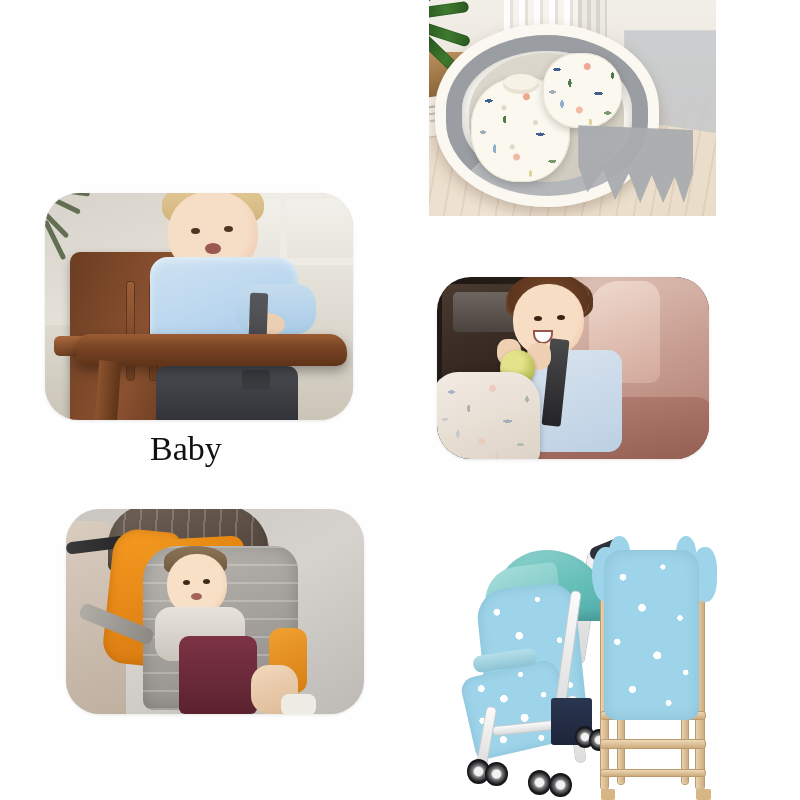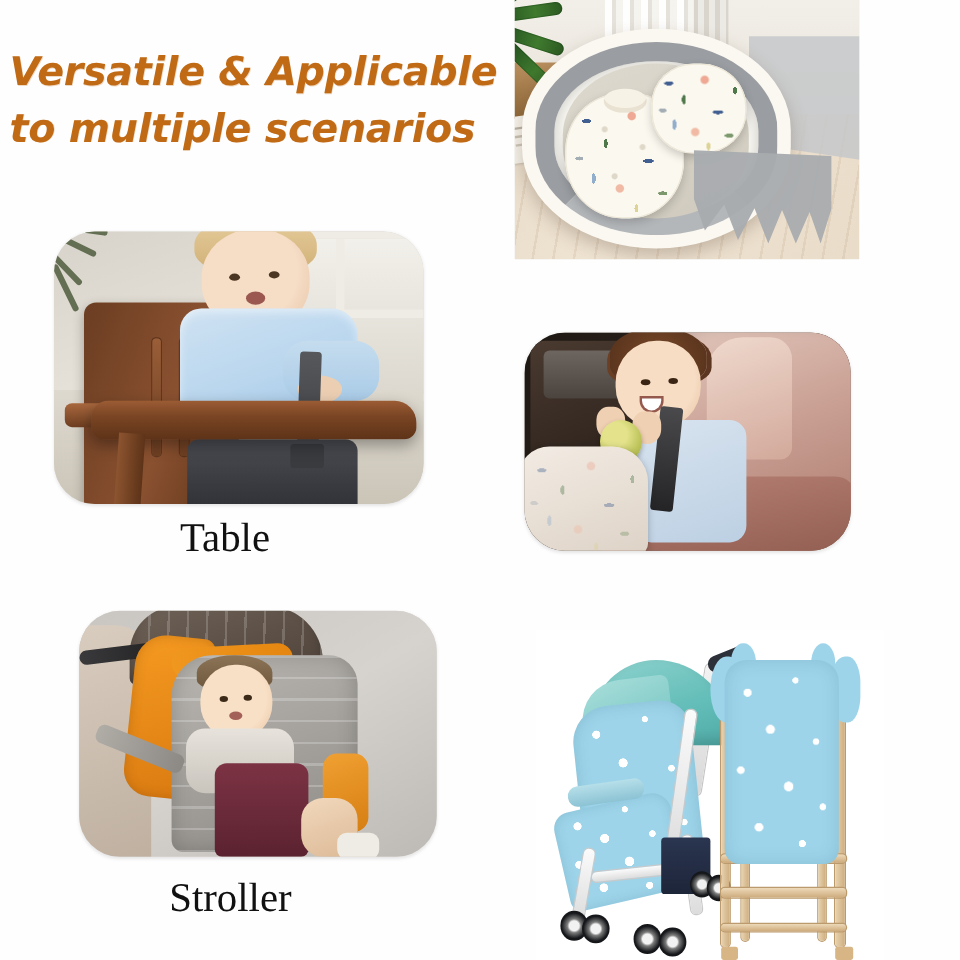--- a/index.html
+++ b/index.html
@@ -605,22 +605,20 @@
   #caption-babybed   { left: 489px; top: 225px; }
   #caption-table     { left: 150px; top: 429px; }
   #caption-safety    { left: 483px; top: 469px; }
   #caption-stroller  { left: 141px; top: 729px; }
 </style>
 </head>
 <body>
 
 <div id="poster">
 
-  <div id="headline">Versatile &amp; Applicable
-to multiple scenarios</div>
 
   <div id="photo-babybed" class="photo">
     <div class="scene">
       <div class="bb-floor"></div>
       <div class="bb-wall"></div>
       <div class="bb-curtain"></div>
       <div class="bb-curtain2"></div>
       <div class="bb-pot"></div>
       <div class="bb-plant">
         <div class="bb-frond" style="left:8%;top:6%;transform:rotate(-34deg);"></div>
@@ -674,21 +672,21 @@
       <div class="tb-body"></div>
       <div class="tb-arm"></div>
       <div class="tb-hand"></div>
       <div class="tb-strap"></div>
       <div class="tb-pants"></div>
       <div class="tb-buckle"></div>
       <div class="tb-tray"></div>
       <div class="tb-legL"></div>
     </div>
   </div>
-  <div class="caption" id="caption-table">Table</div>
+  <div class="caption" id="caption-table">Baby</div>
 
   <div id="photo-safetyseat" class="photo rounded soft-shadow">
     <div class="scene">
       <div class="ss-bg"></div>
       <div class="ss-headrestbg"></div>
       <div class="ss-window"></div>
 
       <div class="ss-seat"></div>
       <div class="ss-wing"></div>
       <div class="ss-seatbase"></div>
@@ -730,21 +728,20 @@
       </div>
       <div class="st-mouth"></div>
       <div class="st-bib"></div>
       <div class="st-skirt"></div>
       <div class="st-orange-pad-r"></div>
       <div class="st-leg"></div>
       <div class="st-sock"></div>
       <div class="st-frame"></div>
     </div>
   </div>
-  <div class="caption" id="caption-stroller">Stroller</div>
 
   <div id="photo-product" class="photo">
     <div class="scene">
       <div class="pr-bg"></div>
 
       <div class="pr-handlebar"></div>
       <div class="pr-handle"></div>
       <div class="pr-canopy"></div>
       <div class="pr-canopy2"></div>
 

